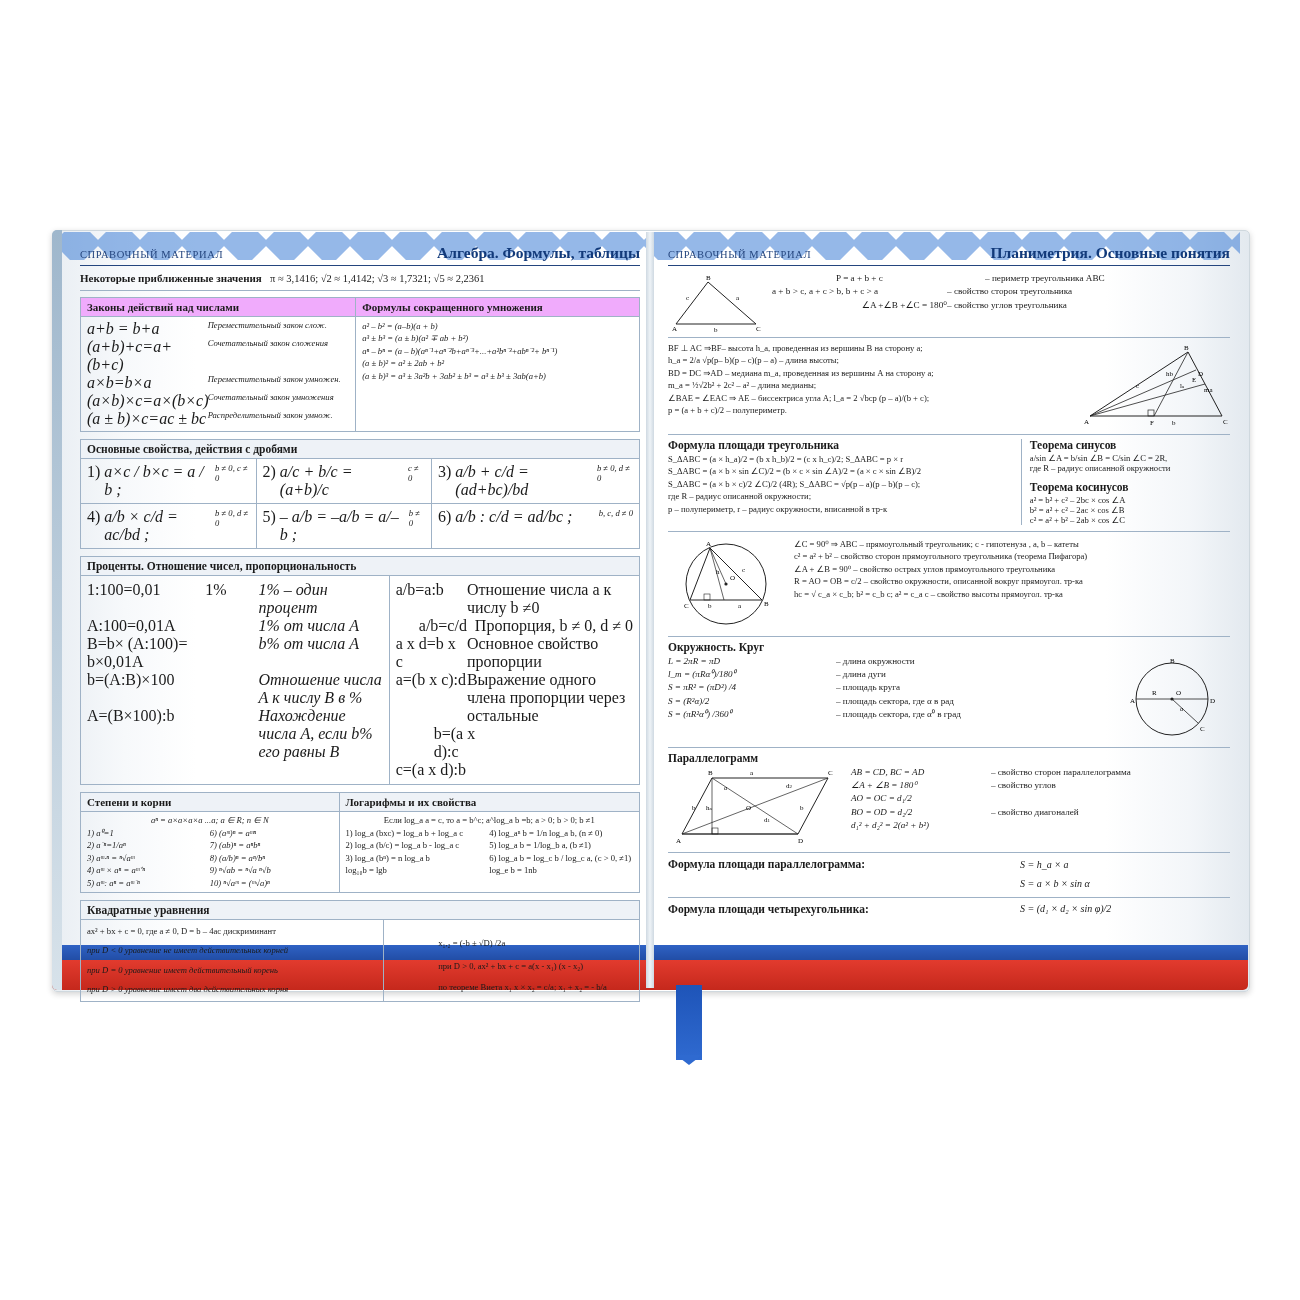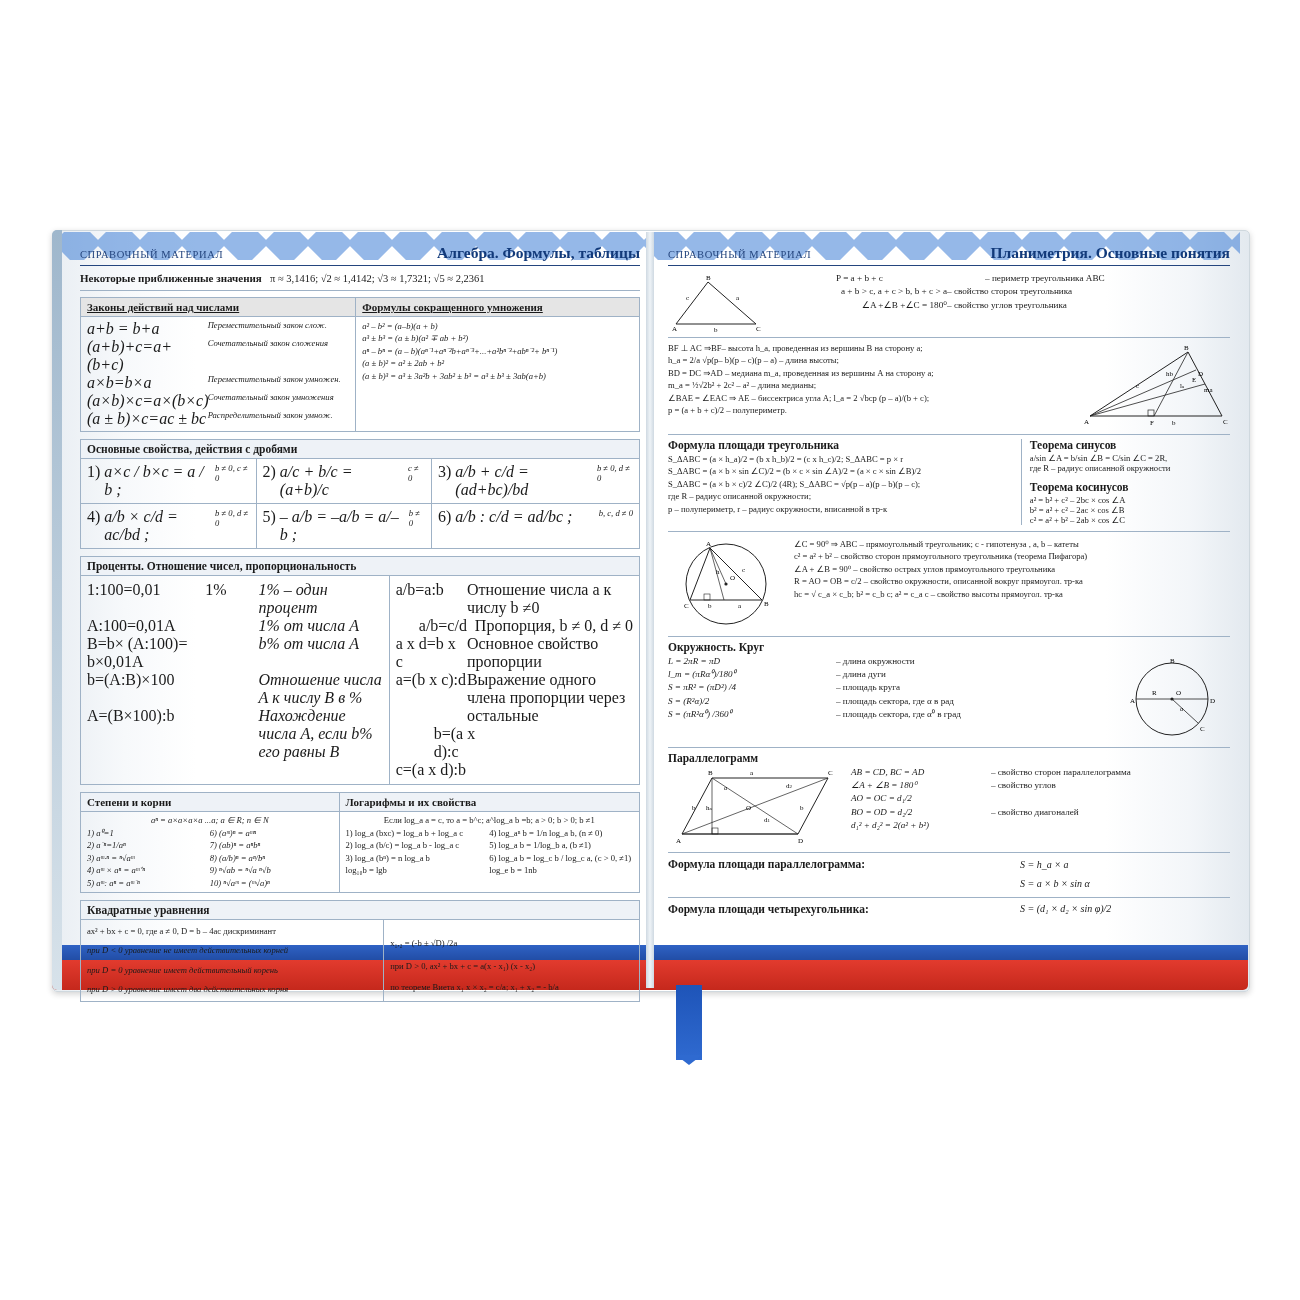--- a/index.html
+++ b/index.html
@@ -127,21 +127,21 @@
       <span class="sm">СПРАВОЧНЫЙ МАТЕРИАЛ</span>
       <span class="big">Алгебра. Формулы, таблицы</span>
     </div>
 
     <div style="display:flex;align-items:center;border-bottom:1px solid #9fb2c6;padding:4px 0;margin-top:2px;">
       <div style="width:190px;font-weight:bold;font-size:11px;line-height:1.25;">Некоторые приближенные значения</div>
       <div style="flex:1;font-size:10.5px;">π ≈ 3,1416;   √2 ≈ 1,4142;   √3 ≈ 1,7321; √5 ≈ 2,2361</div>
     </div>
 
     <div class="sec" style="margin-top:6px;">
-      <div style="display:flex;background:#e5e5e5;border-bottom:1px solid #9fb2c6;text-decoration:underline;">
+      <div style="display:flex;background:#f0abfc;border-bottom:1px solid #9fb2c6;">
         <div style="width:47%;padding:3px 6px;font-weight:bold;font-size:11px;border-right:1px solid #9fb2c6;">Законы действий над числами</div>
         <div style="flex:1;padding:3px 6px;font-weight:bold;font-size:11px;">Формулы сокращенного умножения</div>
       </div>
       <div style="display:flex;">
         <div style="width:47%;border-right:1px solid #9fb2c6;padding:3px 6px;">
           <div style="display:flex;">
               <span class="it" style="width:46%">a+b = b+a</span>
               <span class="it small" style="flex:1">Переместительный закон слож.</span>
             </div>
           <div style="display:flex;">
@@ -308,21 +308,21 @@
               <div class="small">6) log_a b = log_c b / log_c a, (c &gt; 0, ≠1)</div>
               <div class="small">log_e b = 1nb</div>
             </div>
           </div>
         </div>
       </div>
     </div>
 
     <div class="sec">
       <div class="t">Квадратные уравнения</div>
-      <div style="display:flex;">
+      <div style="display:flex;gap:48px;">
         <div style="width:52%;border-right:1px solid #9fb2c6;padding:5px 6px;" class="tightlist">
           <div class="small">ax² + bx + c = 0, где a ≠ 0, D = b – 4ac  дискриминант</div>
           <div class="it small" style="margin-top:7px">при D &lt; 0 уравнение не имеет действительных корней</div>
           <div class="it small" style="margin-top:7px">при D = 0 уравнение имеет действительный корень</div>
           <div class="it small" style="margin-top:7px">при D &gt; 0 уравнение имеет два действительных корня</div>
         </div>
         <div style="flex:1;padding:5px 6px;" class="tightlist">
           <div class="small" style="margin-top:12px">x₁,₂ = (-b ± √D) /2a</div>
           <div class="small" style="margin-top:11px">при D &gt; 0, ax² + bx + c = a(x - x₁) (x - x₂)</div>
           <div class="small" style="margin-top:8px">по теореме Виета  x₁ x × x₂ = c/a; x₁ + x₂ = - b/a</div>
@@ -350,21 +350,21 @@
           <text x="68" y="28" font-size="7" font-family="Liberation Serif">a</text>
           <text x="46" y="60" font-size="7" font-family="Liberation Serif">b</text>
         </svg>
       </div>
       <div style="flex:1" class="tightlist">
         <div style="display:flex;font-size:9.2px;gap:38px;">
             <span style="width:175px;text-align:center">P = a + b + c</span>
             <span style="flex:1">– периметр треугольника АВС</span>
           </div>
         <div style="display:flex;font-size:9.2px;">
-            <span style="width:175px;text-align:right">a + b &gt; c, a + c &gt; b, b + c &gt; a</span>
+            <span style="width:175px;text-align:left">a + b &gt; c, a + c &gt; b, b + c &gt; a</span>
             <span style="flex:1">– свойство сторон треугольника</span>
           </div>
         <div style="display:flex;font-size:9.2px;">
             <span style="width:175px;text-align:right">∠A +∠B +∠C = 180⁰</span>
             <span style="flex:1">– свойство углов треугольника</span>
           </div>
       </div>
     </div>
 
     <div style="border-top:1px solid #9fb2c6;margin-top:5px;"></div>

